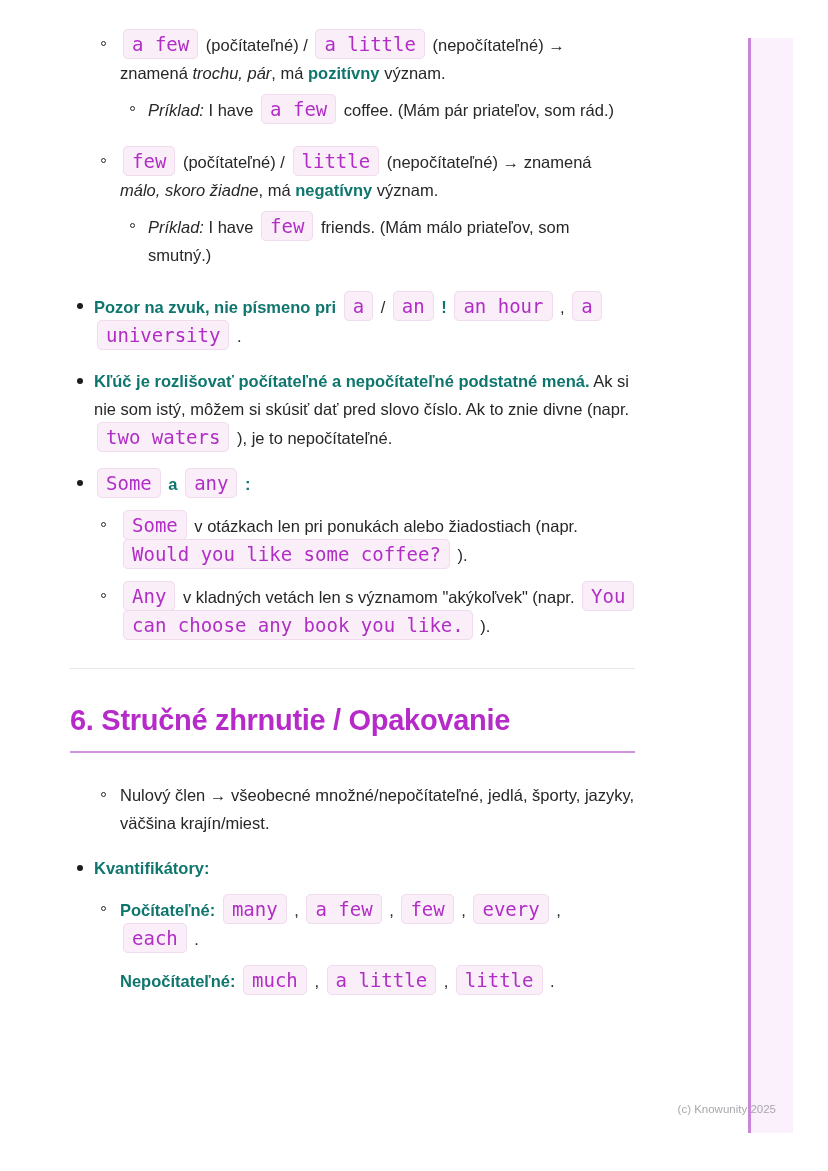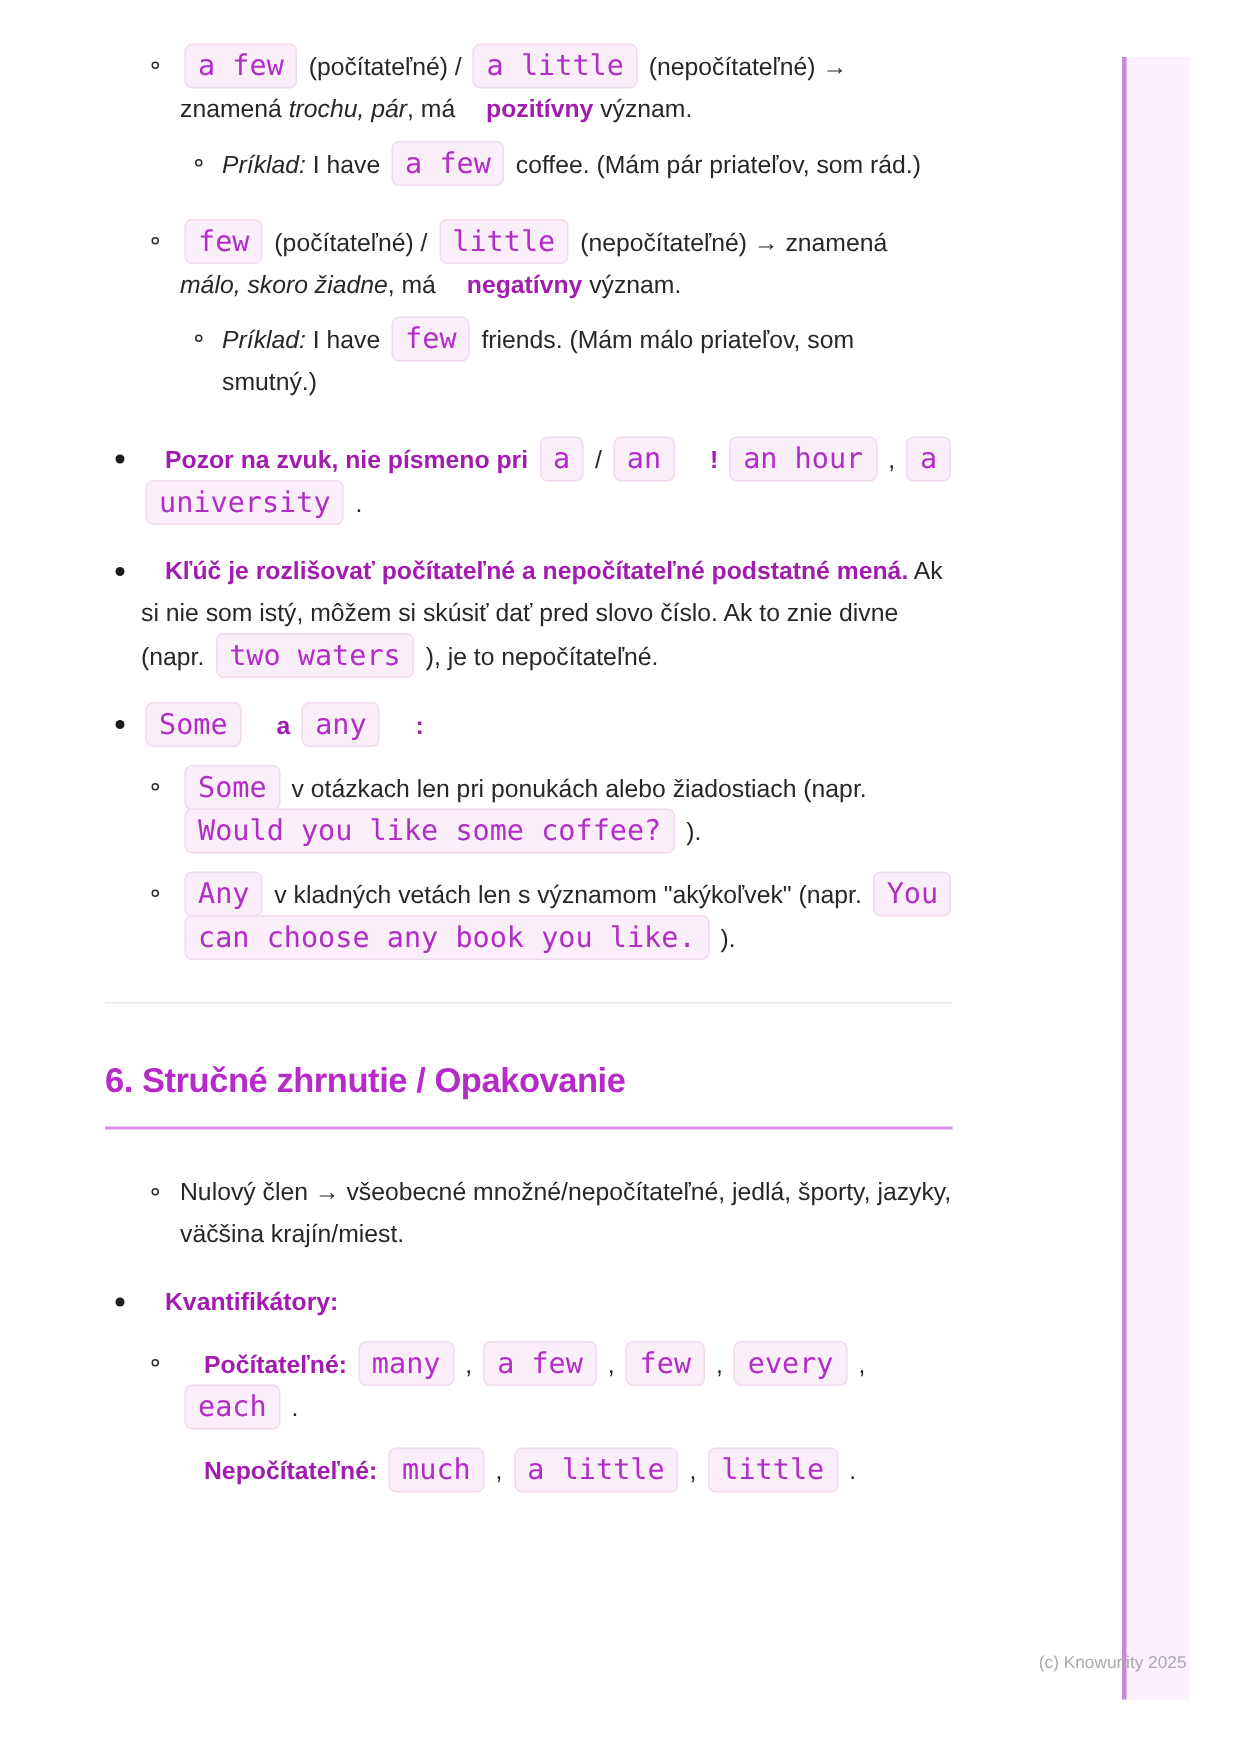--- a/index.html
+++ b/index.html
@@ -36,46 +36,46 @@
   .li.lvl2{padding-left:50px;margin-top:13px;}
   .li.lvl3{padding-left:78px;margin-top:8px;}
   .li.gap-lg{margin-top:23px;}
   .content > .li:first-child{margin-top:0;}
   .marker{position:absolute;top:11px;width:6px;height:6px;border-radius:50%;}
   .marker.disc{background:#1c1c1e;}
   .marker.circle{width:5px;height:5px;border:1.5px solid #2a2a2e;background:transparent;}
   .li.lvl1 .marker{left:7px;}
   .li.lvl2 .marker{left:31px;}
   .li.lvl3 .marker{left:60px;}
-  .seg-bold{font-weight:700;color:#a21caf;margin-left:16px;}
+  .seg-bold{font-weight:700;color:#0f766e;}
   .seg-italic{font-style:italic;}
   .seg-code{
     font-family:"DejaVu Sans Mono","Liberation Mono",monospace;
     font-size:19px;
     color:var(--chip-text);
     background:var(--chip-bg);
     border:1px solid var(--chip-border);
     border-radius:5px;
     padding:3px 8px;
     margin:0 3px;
     -webkit-box-decoration-break:clone;
     box-decoration-break:clone;
   }
   .hr{border:none;border-top:1px solid var(--divider);margin:28px 0 0;height:0;}
   .h2{
-    font-size:23px;line-height:36px;font-weight:700;
+    font-size:29px;line-height:36px;font-weight:700;
     color:var(--accent);
     letter-spacing:-0.3px;
     margin:33px 0 0;
     padding-bottom:13px;
     border-bottom:2.5px solid var(--accent-underline);
   }
   .h2 + .li{margin-top:28px;}
   .watermark{
-    position:absolute;top:1102px;right:37px;
+    position:absolute;top:1102px;right:52px;
     font-size:11.5px;line-height:14px;
     color:var(--watermark);
     z-index:2;
   }
 </style>
 </head>
 <body>
 
 <div class="edge-strip"></div>
 

